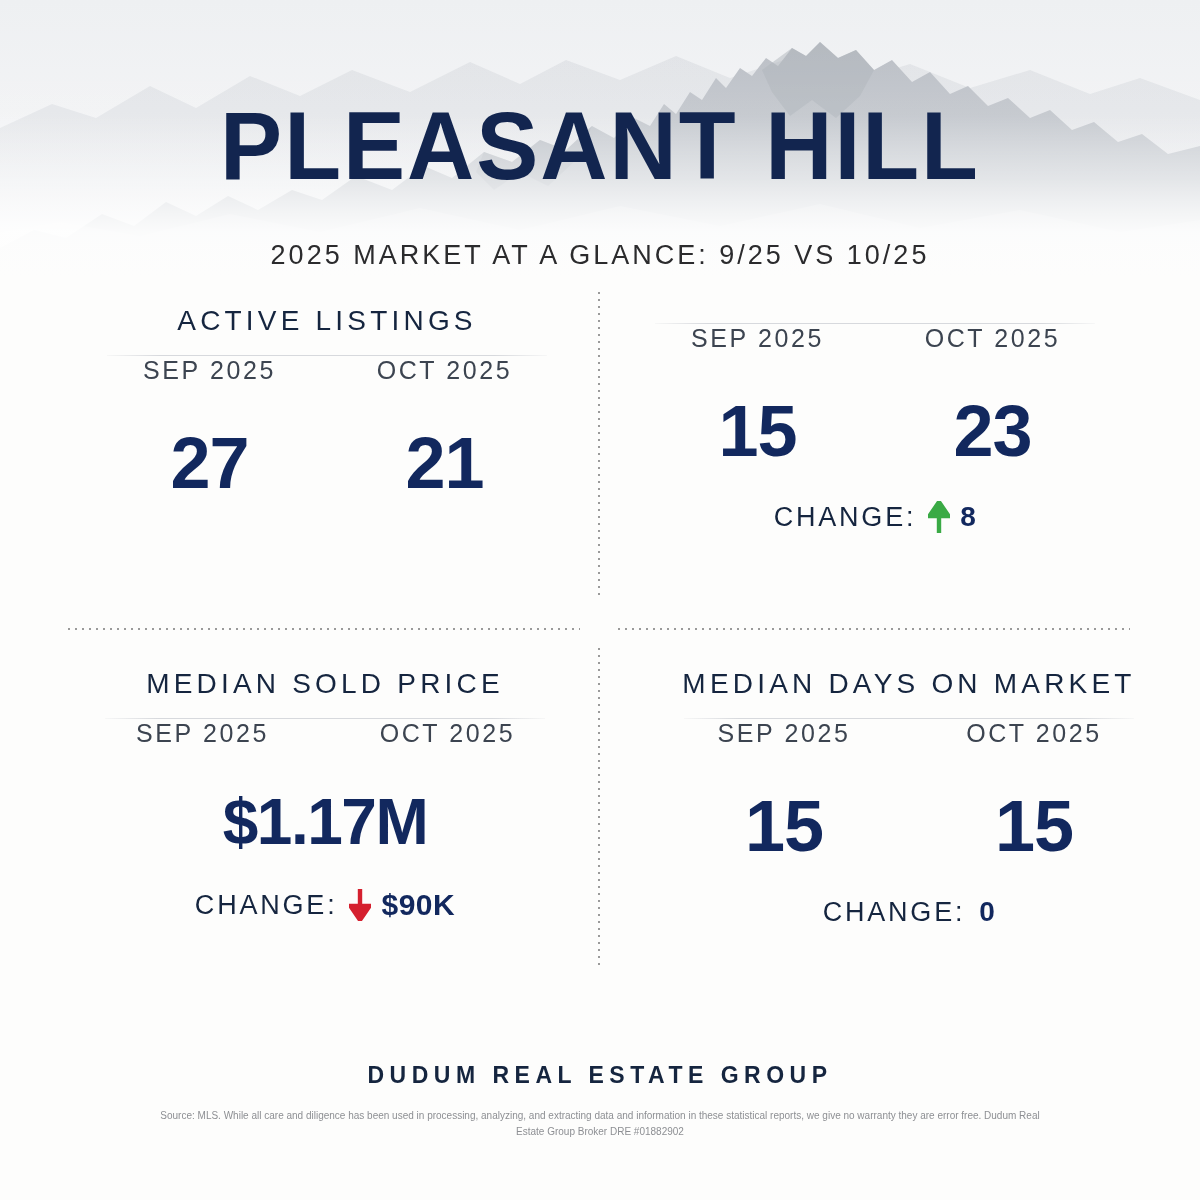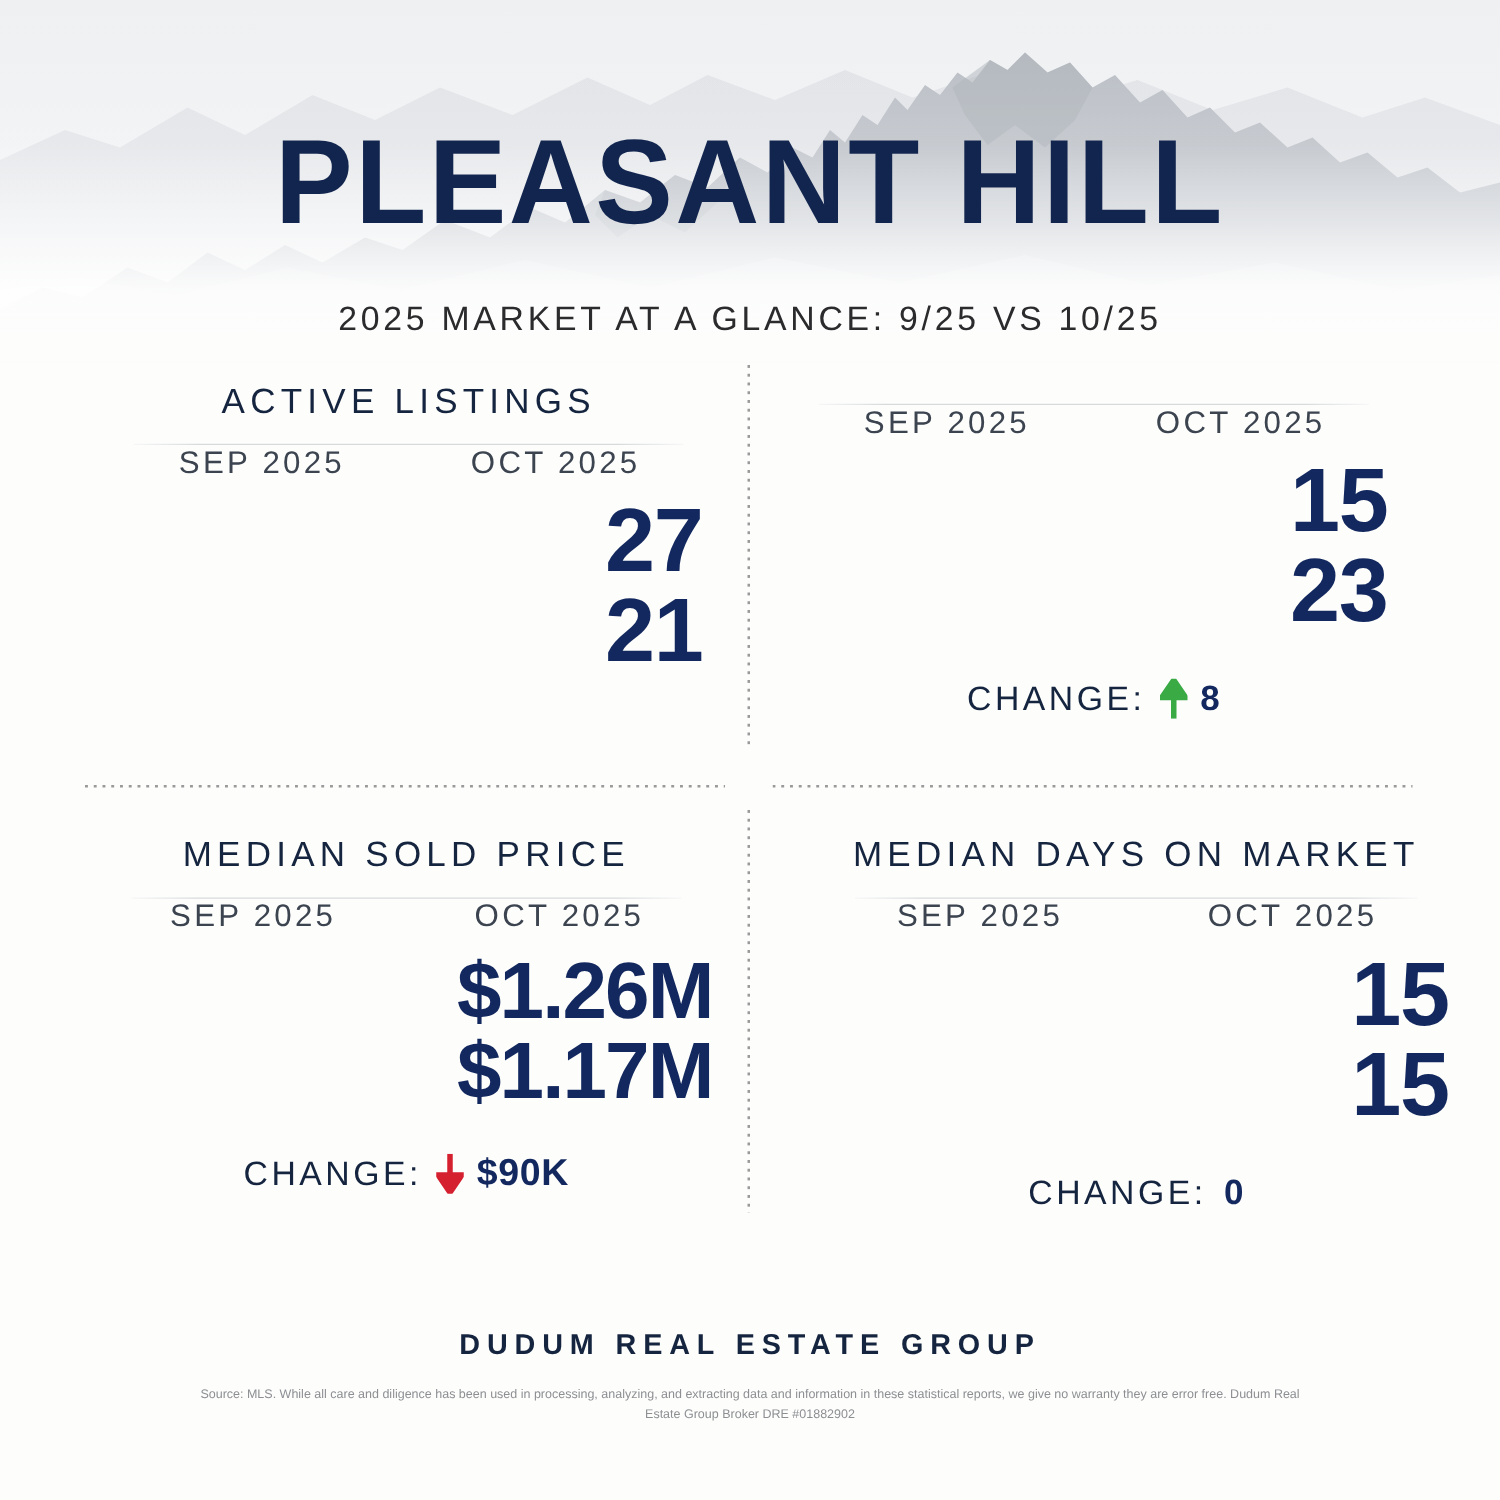--- a/index.html
+++ b/index.html
@@ -94,23 +94,22 @@
     flex:1 1 0;
     text-align:center;
     font-size:25px;
     font-weight:300;
     letter-spacing:2.6px;
     color:#3c4450;
     white-space:nowrap;
   }
   .values {
     display:flex; width:100%;
-    margin-top:12px;
+    margin-top:42px;
     align-items:flex-end;
-    flex-direction:column;
   }
   .values > div {
     flex:1 1 0;
     text-align:center;
     color:#12285e;
     font-weight:700;
     line-height:1;
     white-space:nowrap;
   }
   .v-count { font-size:72px; letter-spacing:-1px; }
@@ -243,21 +242,20 @@
   </div>
 
   <div class="card" style="left:80px; top:668px; width:490px;">
     <div class="card-title">MEDIAN SOLD PRICE</div>
     <div class="card-rule" style="width:440px;"></div>
     <div class="months">
       <div>SEP 2025</div>
       <div>OCT 2025</div>
     </div>
     <div class="values">
-      <div class="v-price">$1.26M</div>
       <div class="v-price">$1.17M</div>
     </div>
     <div class="change">
       <span class="change-label">CHANGE:</span>
       <span class="arrow">
         <svg width="22" height="32" viewBox="0 0 22 32" aria-hidden="true">
           <path d="M11 0 L11 20 M11 31 L1.5 17 L20.5 17 Z" fill="#d5202f" stroke="#d5202f" stroke-width="4.4" stroke-linejoin="miter"></path>
         </svg>
       </span>
       <span class="change-value wide">$90K</span>

